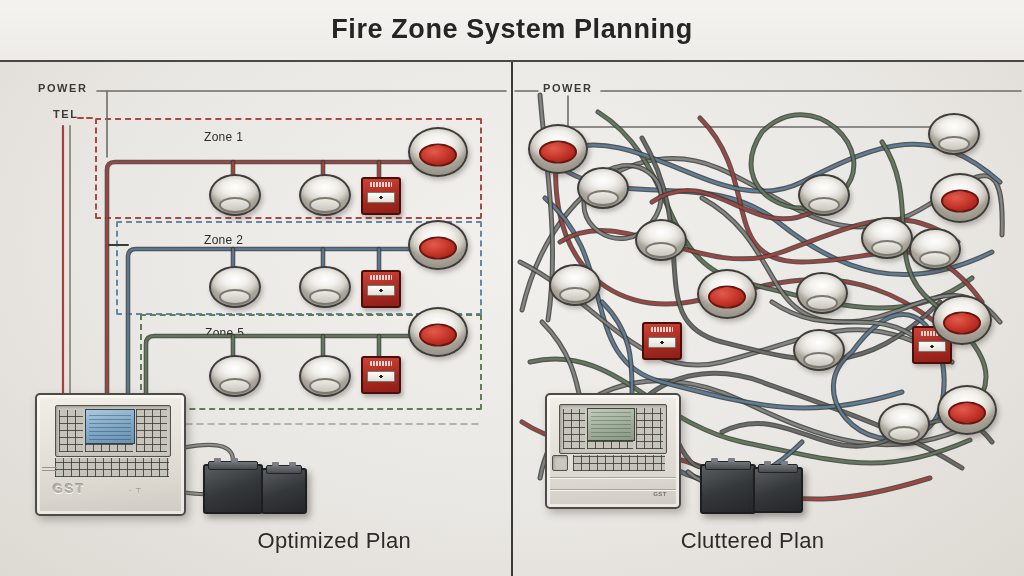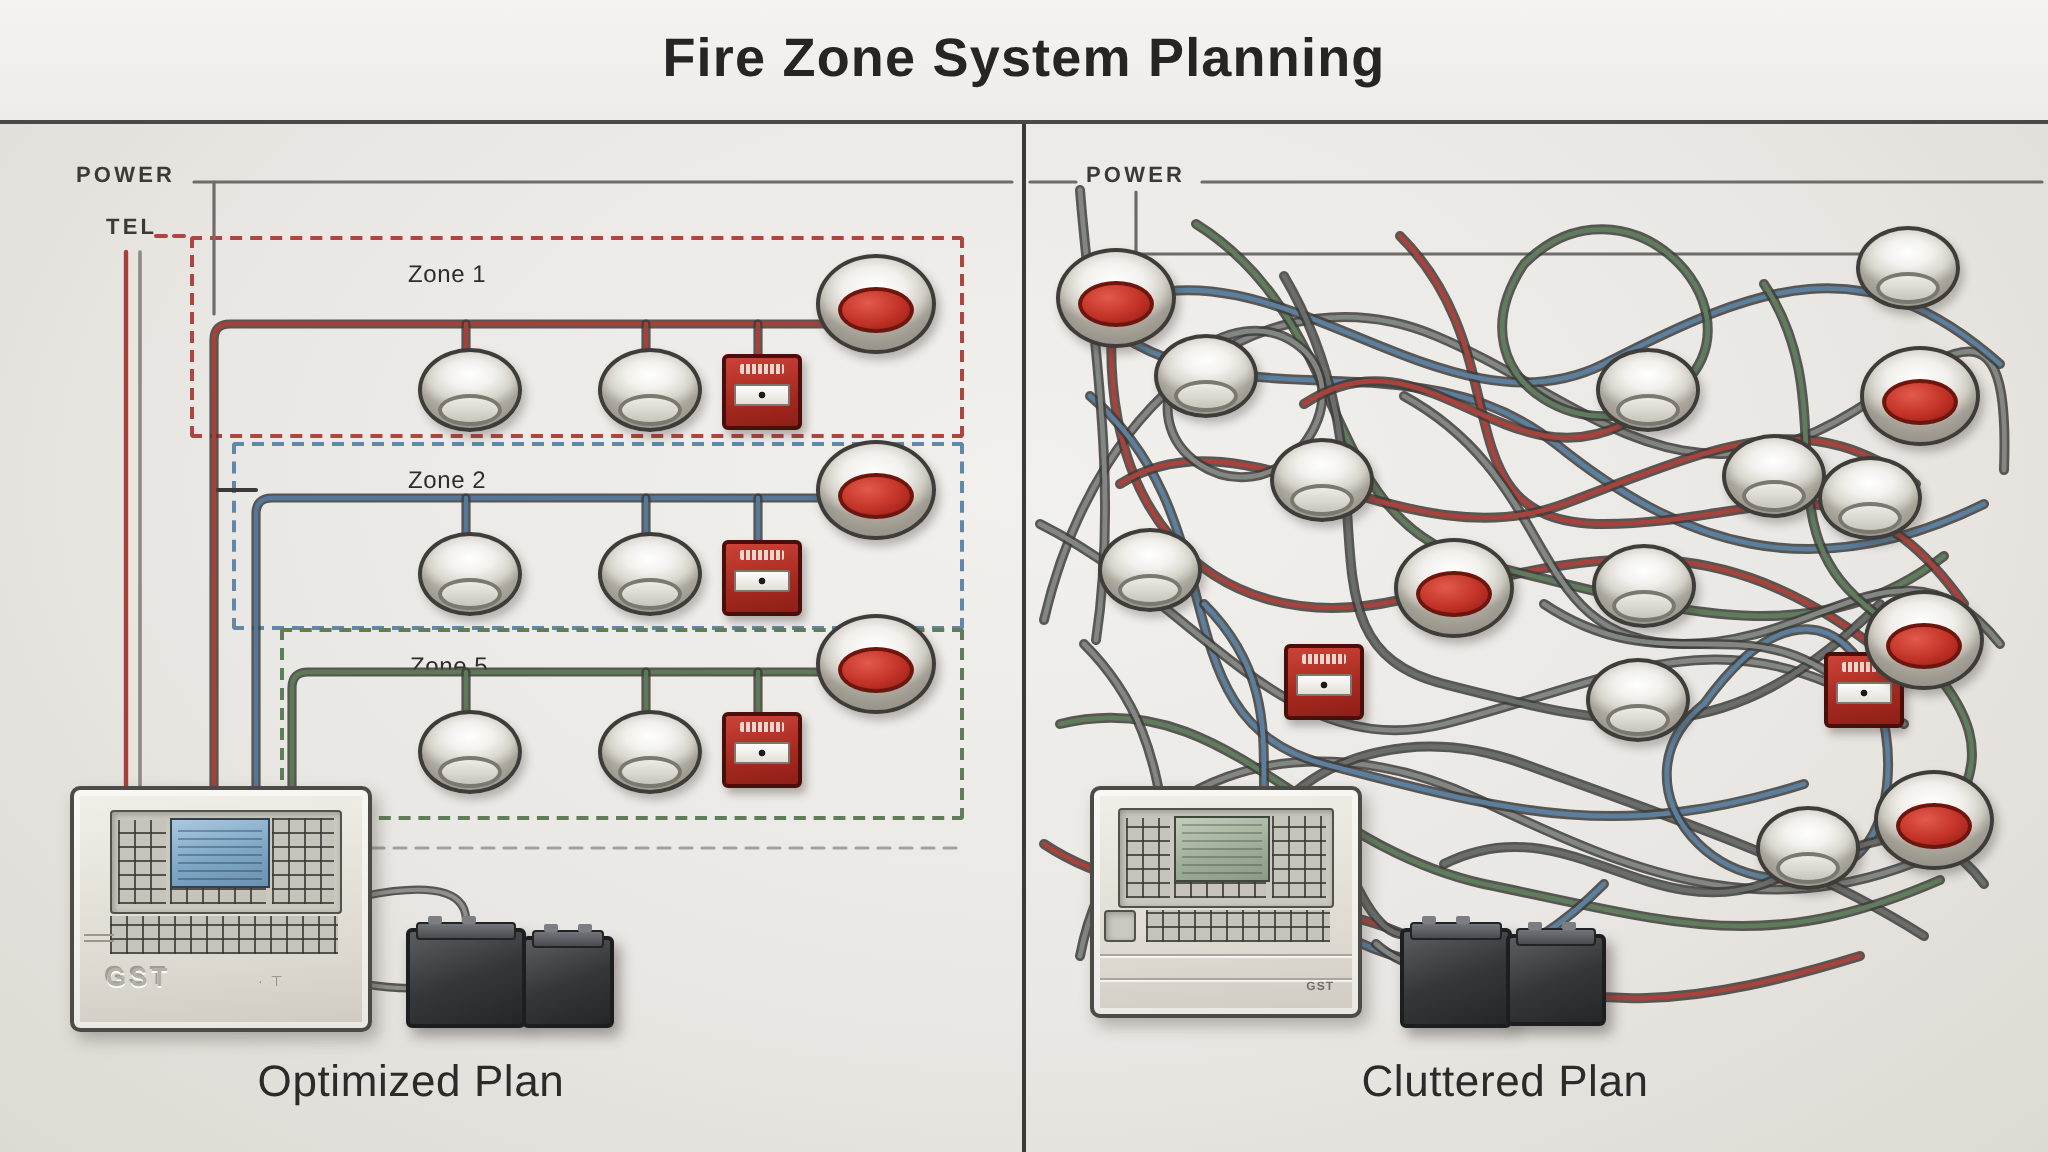--- a/index.html
+++ b/index.html
@@ -160,21 +160,21 @@
       <div class="keys" style="left:80px;top:3px;width:31px;height:43px;"></div>
     </div>
     <div class="keys" style="left:18px;top:63px;width:114px;height:19px;"></div>
     <div class="vent" style="left:5px;top:70px;"></div>
     <div class="brand" style="left:16px;top:86px;font-size:13px;">GST</div>
     <div class="panel-mark" style="left:92px;top:92px;">·  ⊤</div>
   </div>
   <div class="battery" style="left:203px;top:464px;width:56px;height:46px;"></div>
   <div class="battery" style="left:261px;top:468px;width:42px;height:42px;"></div>
 
-  <div class="caption" style="left:0;width:411px;">Optimized Plan</div>
+  <div class="caption" style="left:0;width:411px;text-align:right;">Optimized Plan</div>
 
   <div class="io-label" style="left:543px;top:82px;">POWER</div>
 
   <svg id="svg-right" class="layer" width="1024" height="576">
       <path d="M515,91 H538" fill="none" stroke="#6e6c68" stroke-width="1.6" stroke-linecap="round"></path>
       <path d="M601,91 H1021" fill="none" stroke="#6e6c68" stroke-width="1.6" stroke-linecap="round"></path>
       <path d="M568,96 V127 H952" fill="none" stroke="#6e6c68" stroke-width="1.6" stroke-linecap="round"></path>
       <path d="M522,310 C550,190 640,135 718,168 C790,198 840,260 928,205 C980,172 1005,150 1002,235" fill="none" stroke="#3e3c39" stroke-width="5" stroke-linecap="round" opacity="0.85"></path>
       <path d="M522,310 C550,190 640,135 718,168 C790,198 840,260 928,205 C980,172 1005,150 1002,235" fill="none" stroke="#828783" stroke-width="2.4" stroke-linecap="round"></path>
       <path d="M532,142 C600,225 700,160 778,222 C840,272 905,295 992,252" fill="none" stroke="#3e3c39" stroke-width="5" stroke-linecap="round" opacity="0.85"></path>

